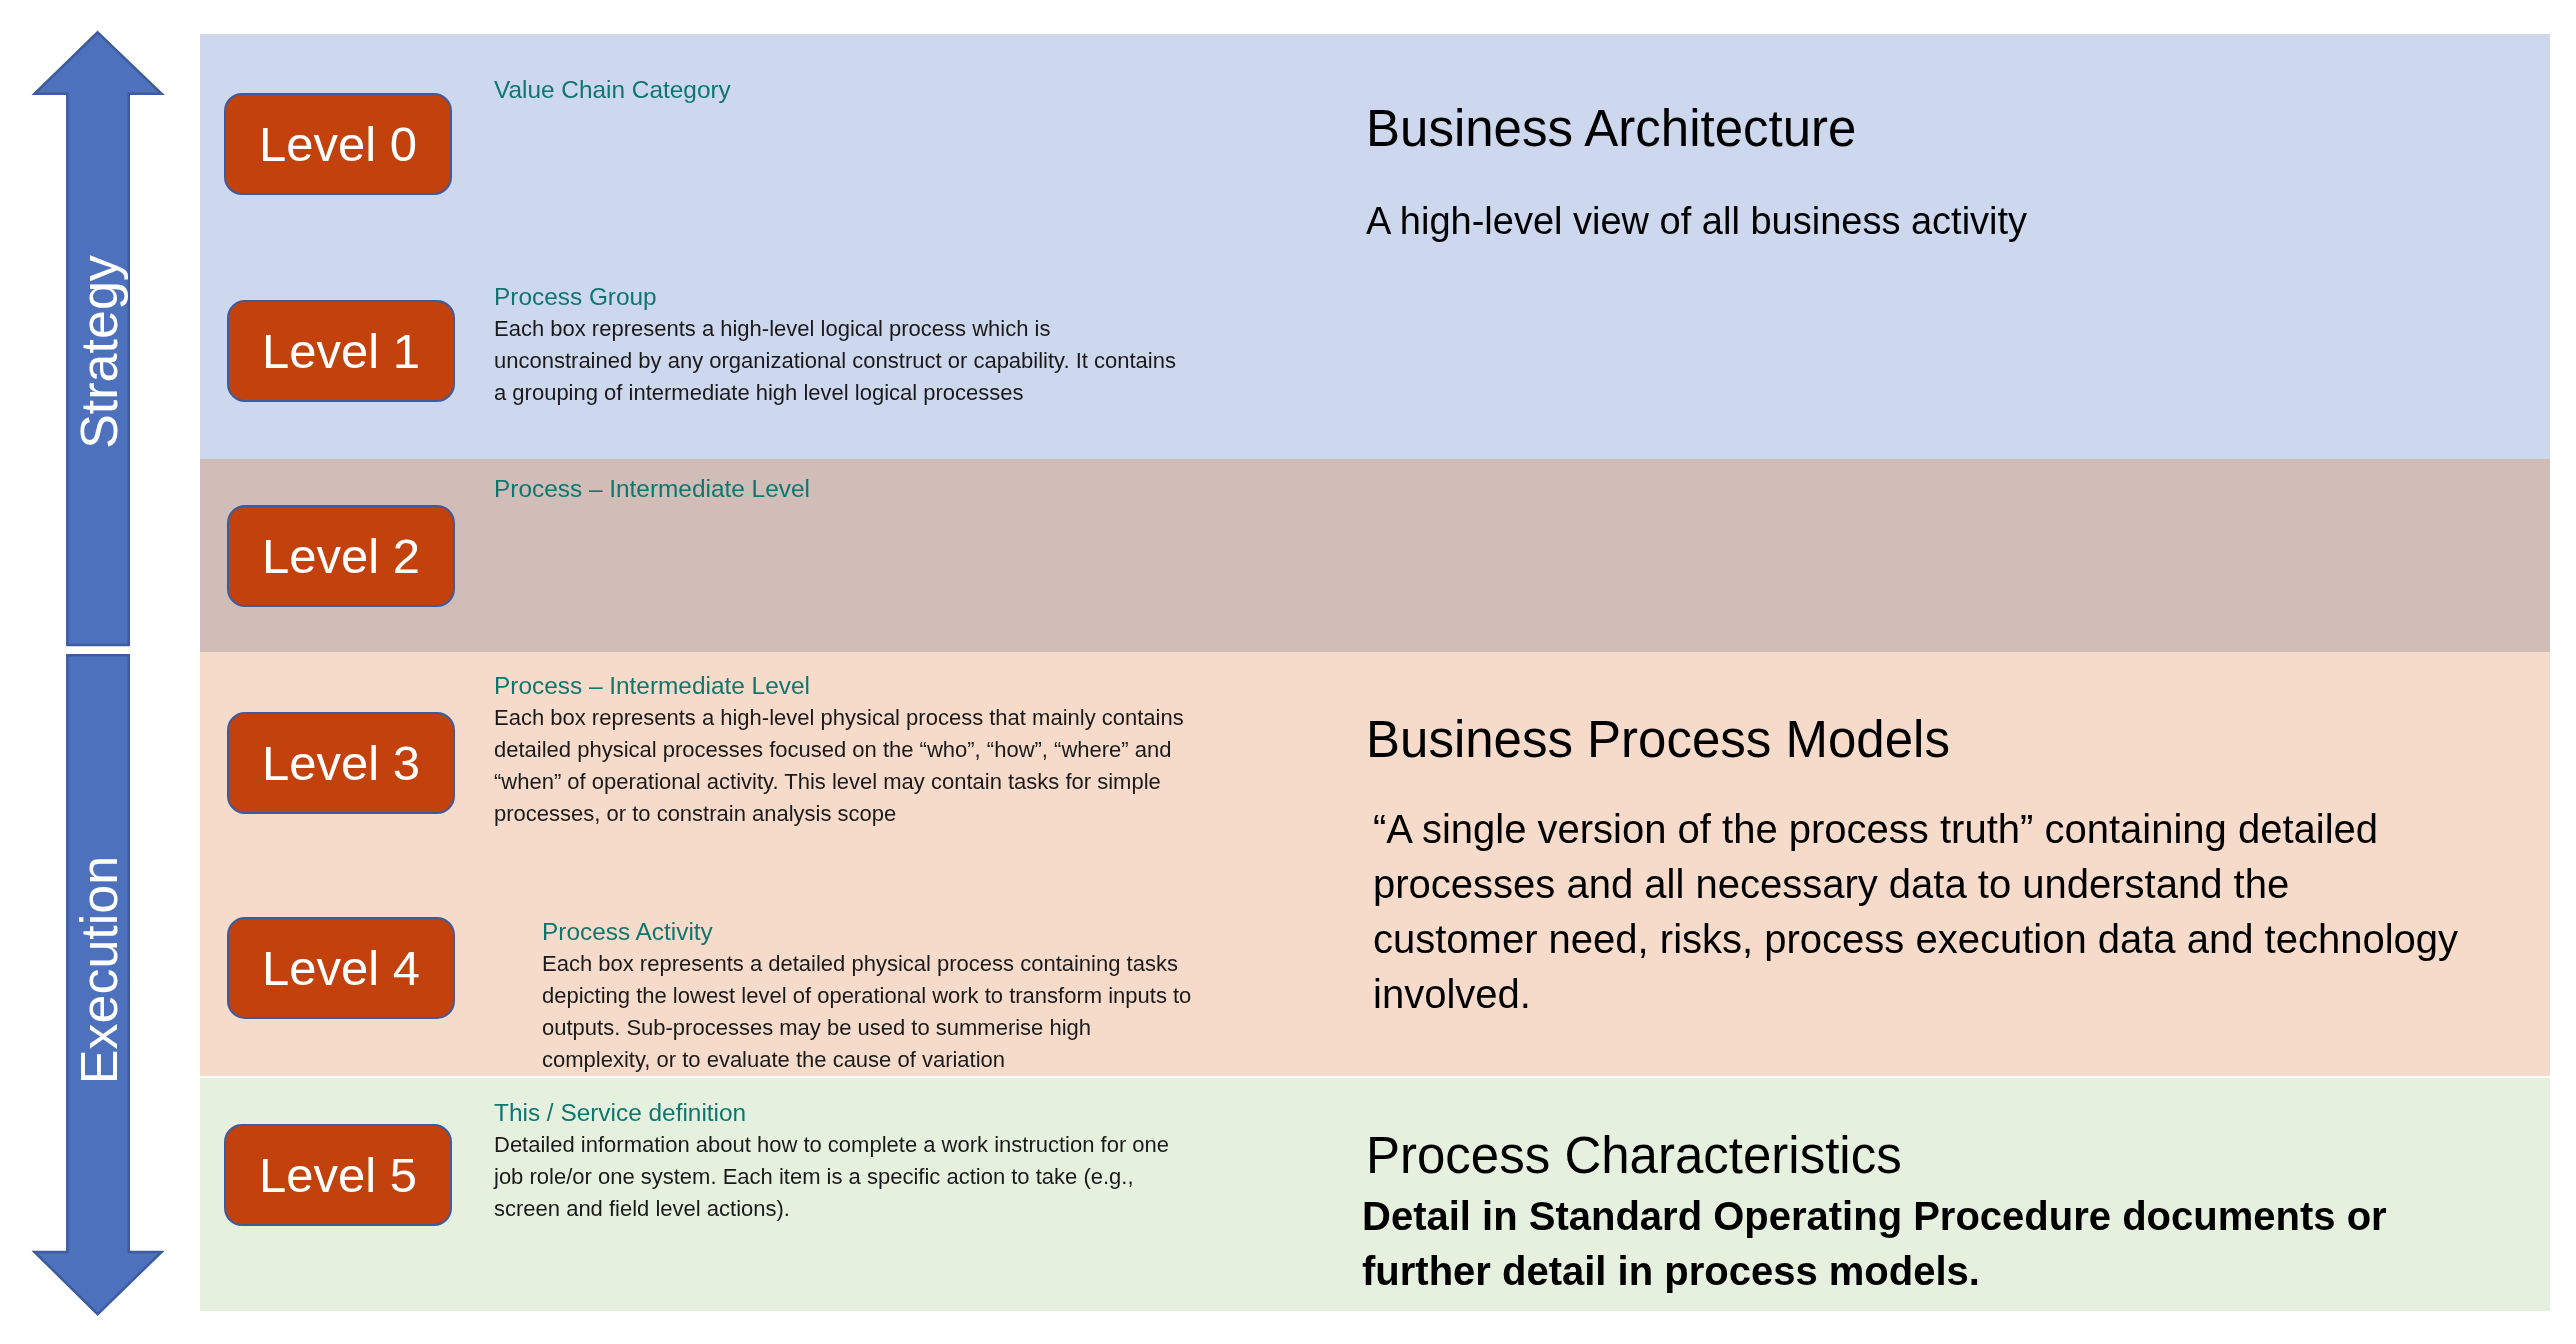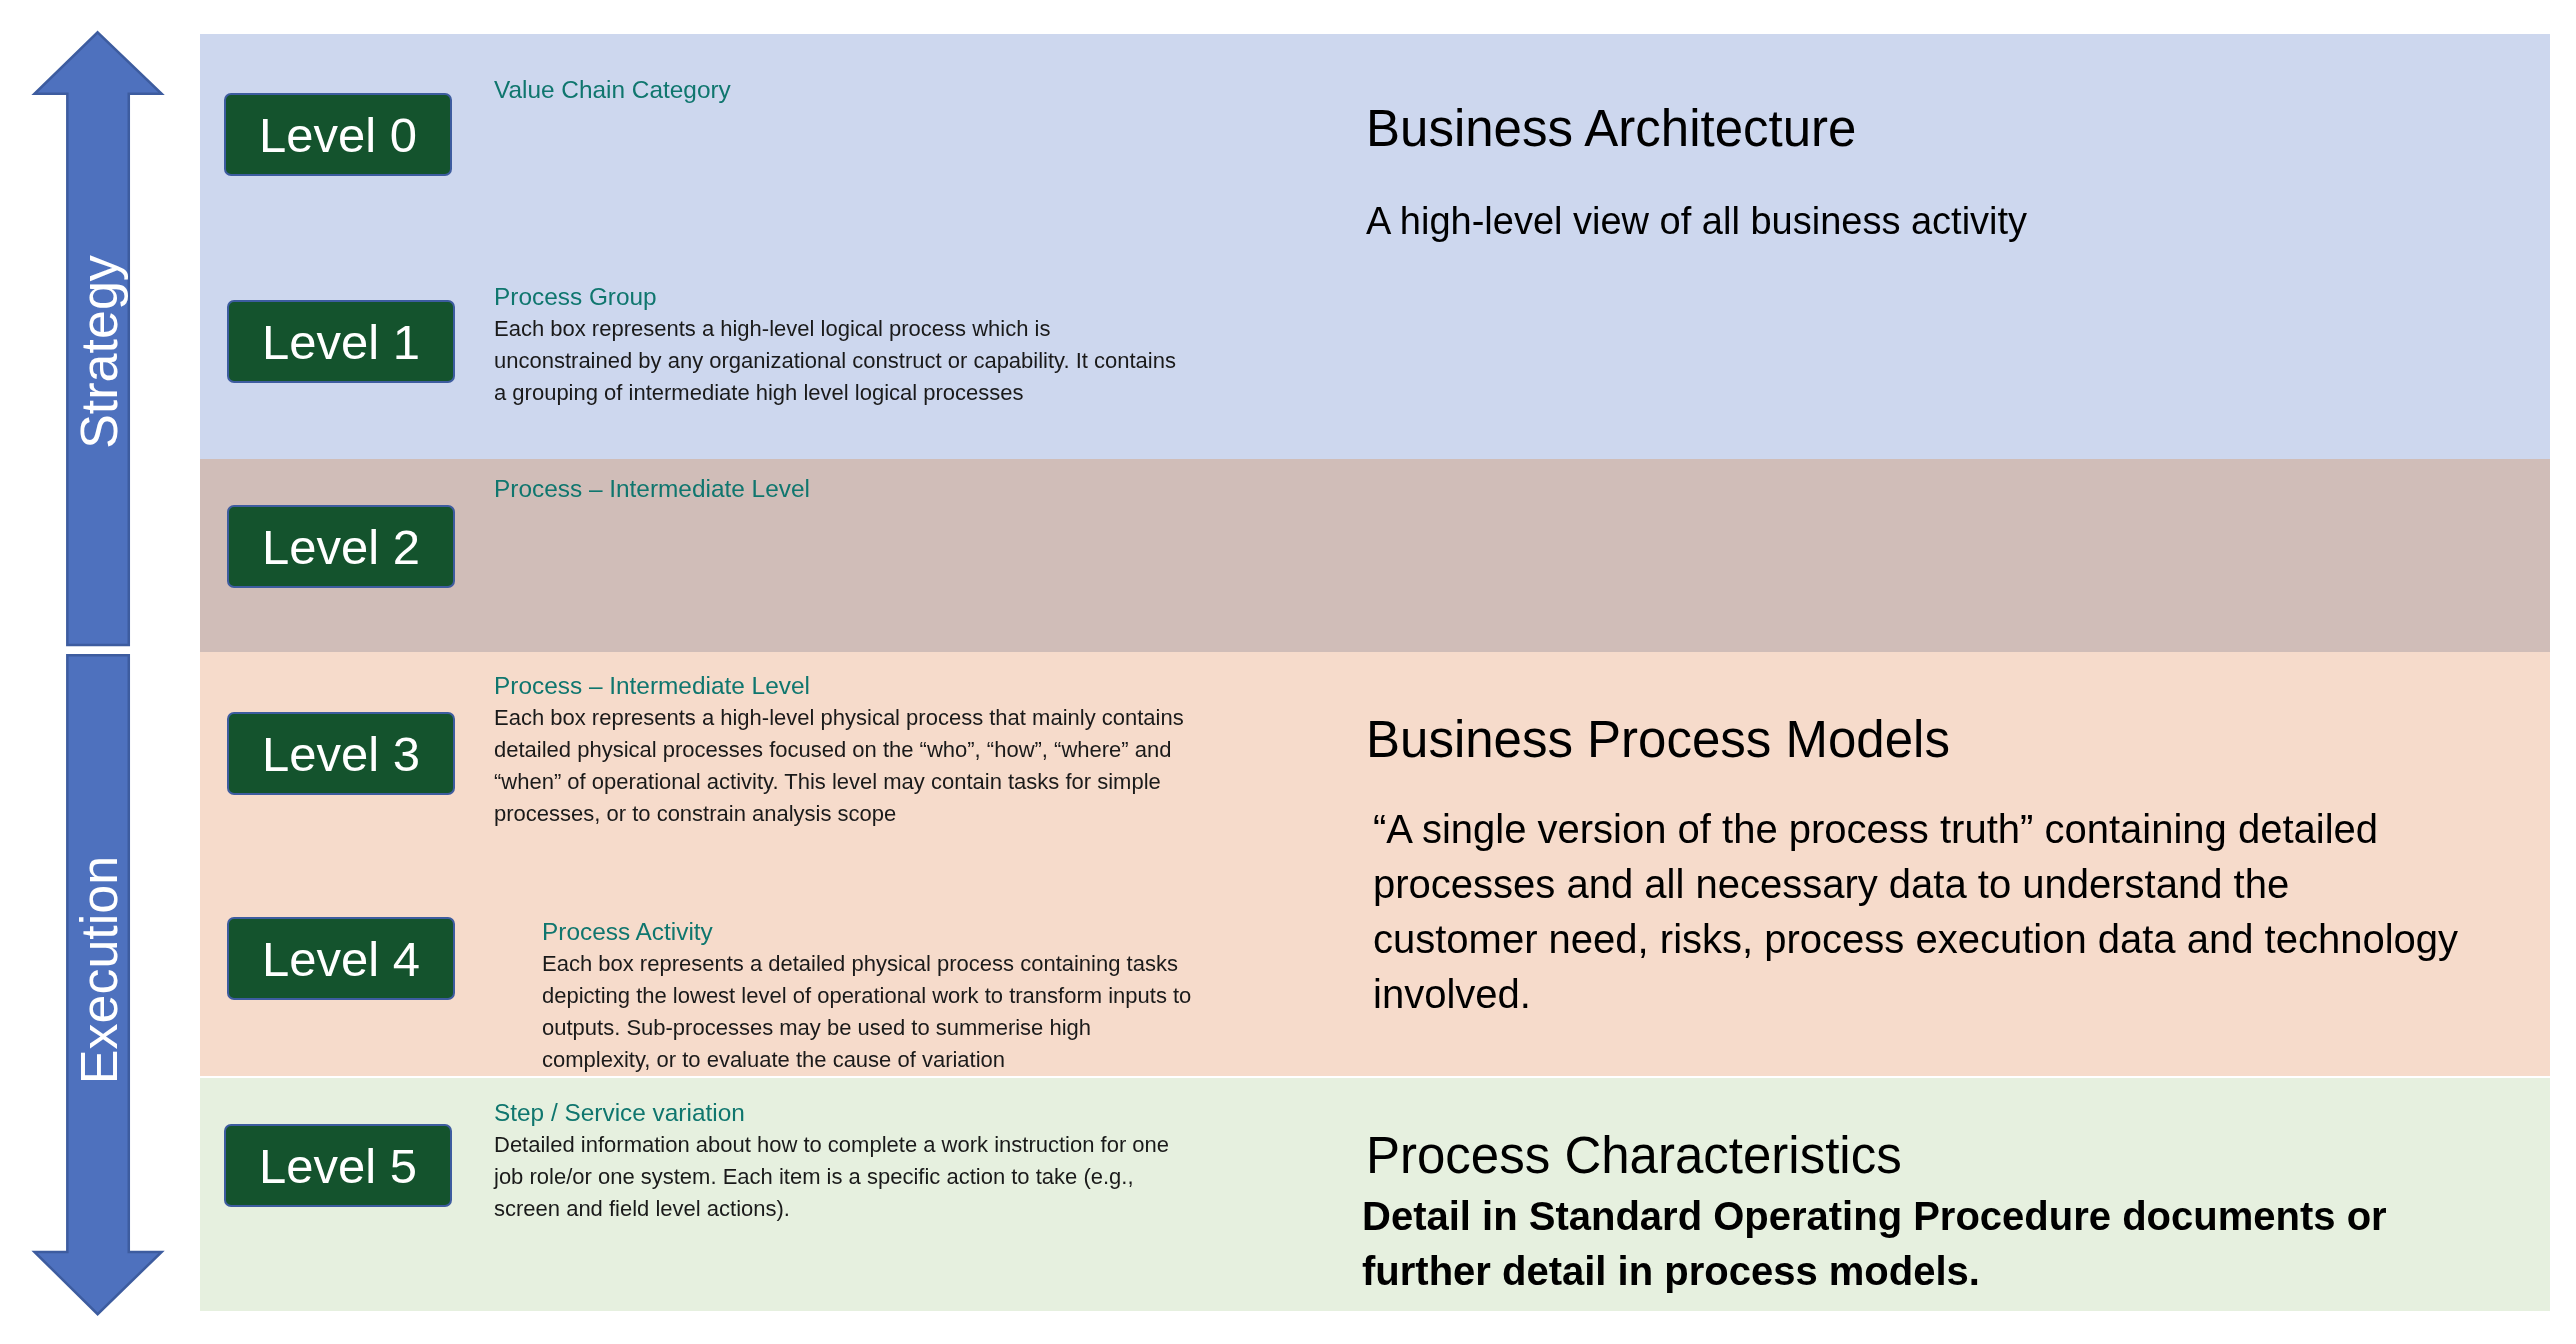--- a/index.html
+++ b/index.html
@@ -8,22 +8,22 @@
   .band { position: absolute; left: 200px; width: 2350px; }
   .band-blue { top: 34px; height: 425px; background: #cdd7ee; }
   .band-brown { top: 459px; height: 193px; background: #d0bdb8; }
   .band-peach { top: 652px; height: 424px; background: #f6dbcb; }
   .band-green { top: 1078px; height: 233px; background: #e6f0df; }
 
   .arrow { position: absolute; left: 0; top: 0; }
   .axis-label { position: absolute; color: #ffffff; font-size: 52px; white-space: nowrap;
                 transform-origin: center center; transform: translate(-50%, -50%) rotate(-90deg); }
 
-  .level-btn { position: absolute; width: 228px; height: 83px; background: #14532d;
-               border: 2.5px solid #3d5c9f; border-radius: 7px; color: #fff;
+  .level-btn { position: absolute; width: 228px; height: 102px; background: #c2410c;
+               border: 2.5px solid #3d5c9f; border-radius: 18px; color: #fff;
                font-size: 49px; display: flex; align-items: center; justify-content: center;
                box-sizing: border-box; cursor: pointer; }
 
   .desc { position: absolute; left: 494px; width: 691px; font-size: 22px; line-height: 32px; color: #1a1a1a; }
   .desc .title { font-size: 24.4px; color: #0f766e; display: block; line-height: 32px; }
   .desc .body { display: block; }
 
   .rhead { position: absolute; font-size: 51px; color: #000; white-space: nowrap; }
   .rbody { position: absolute; font-size: 40px; color: #000; line-height: 55px; }
 </style>
@@ -65,21 +65,21 @@
 </div>
 <div class="desc" style="top:670px;">
   <span class="title">Process – Intermediate Level</span>
   <span class="body">Each box represents  a high-level physical process that mainly contains detailed physical processes focused on the “who”, “how”, “where” and “when” of operational activity. This level may contain tasks for simple processes, or to constrain analysis scope</span>
 </div>
 <div class="desc" style="top:916px; width:657px;margin-left:48px;">
   <span class="title">Process Activity</span>
   <span class="body">Each box represents a detailed physical process containing tasks depicting the lowest level of operational work to transform inputs to outputs. Sub-processes may be used to summerise high complexity, or to evaluate the cause of variation</span>
 </div>
 <div class="desc" style="top:1097px;">
-  <span class="title">Step / Service variation</span>
+  <span class="title">This / Service definition</span>
   <span class="body">Detailed information about how to complete a work instruction for one job role/or one system. Each item is a specific action to take (e.g., screen and field level actions).</span>
 </div>
 
 <div class="rhead" style="left:1366px; top:99px;">Business Architecture</div>
 <div class="rbody" style="left:1366px; top:194px; font-size:38px;text-align:right;">A high-level view of all business activity</div>
 
 <div class="rhead" style="left:1366px; top:710px;">Business Process Models</div>
 <div class="rbody" style="left:1373px; top:802px; width:1087px;">“A single version of the process truth” containing detailed processes and all necessary data to understand the customer need, risks, process execution data and technology involved.</div>
 
 <div class="rhead" style="left:1366px; top:1126px;">Process Characteristics</div>

